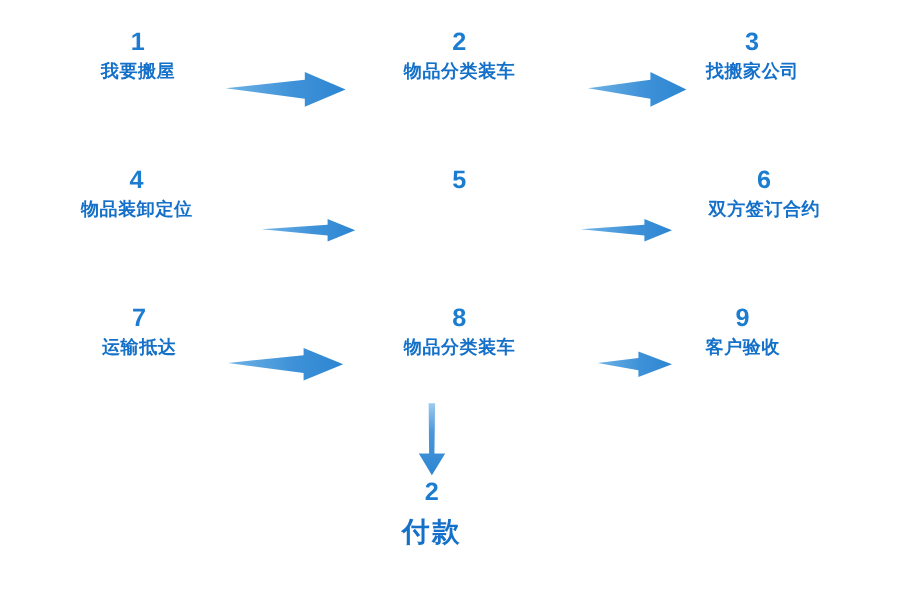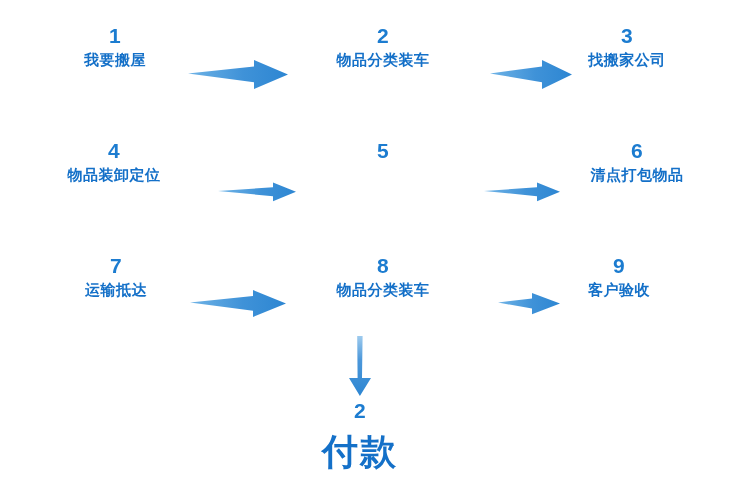--- a/index.html
+++ b/index.html
@@ -39,21 +39,21 @@
   }
   .step-label {
     font-size: 15px;
     font-weight: bold;
     color: #1470c8;
     line-height: 1.25;
     letter-spacing: 0.5px;
     margin-top: 4px;
   }
   .step-final .step-label {
-    font-size: 36px;
+    font-size: 23px;
     margin-top: 7px;
     letter-spacing: 2px;
   }
 
   
   .arrow {
     position: absolute;
     pointer-events: none;
   }
   .arrow svg {
@@ -137,21 +137,21 @@
           <stop offset="55%" stop-color="#3f92d8"></stop>
           <stop offset="100%" stop-color="#2d86d2"></stop>
         </linearGradient>
       </defs>
       <path d="M0,11 L53,7.3 L53,2.4 L76,11.8 L53,21.2 L53,16.2 Z" fill="url(#gradA4)"></path>
     </svg>
   </div>
 
   <div class="step" style="left:637px; top:140px;">
     <div class="step-number">6</div>
-    <div class="step-label">清点打包物品</div>
+    <div class="step-label">双方签订合约</div>
   </div>
 
   <div class="step" style="left:116px; top:255px;">
     <div class="step-number">7</div>
     <div class="step-label">运输抵达</div>
   </div>
 
   <div class="arrow" style="left:190px; top:289px;">
     <svg width="96" height="30" viewBox="0 0 96 30" aria-hidden="true">
       <defs>

